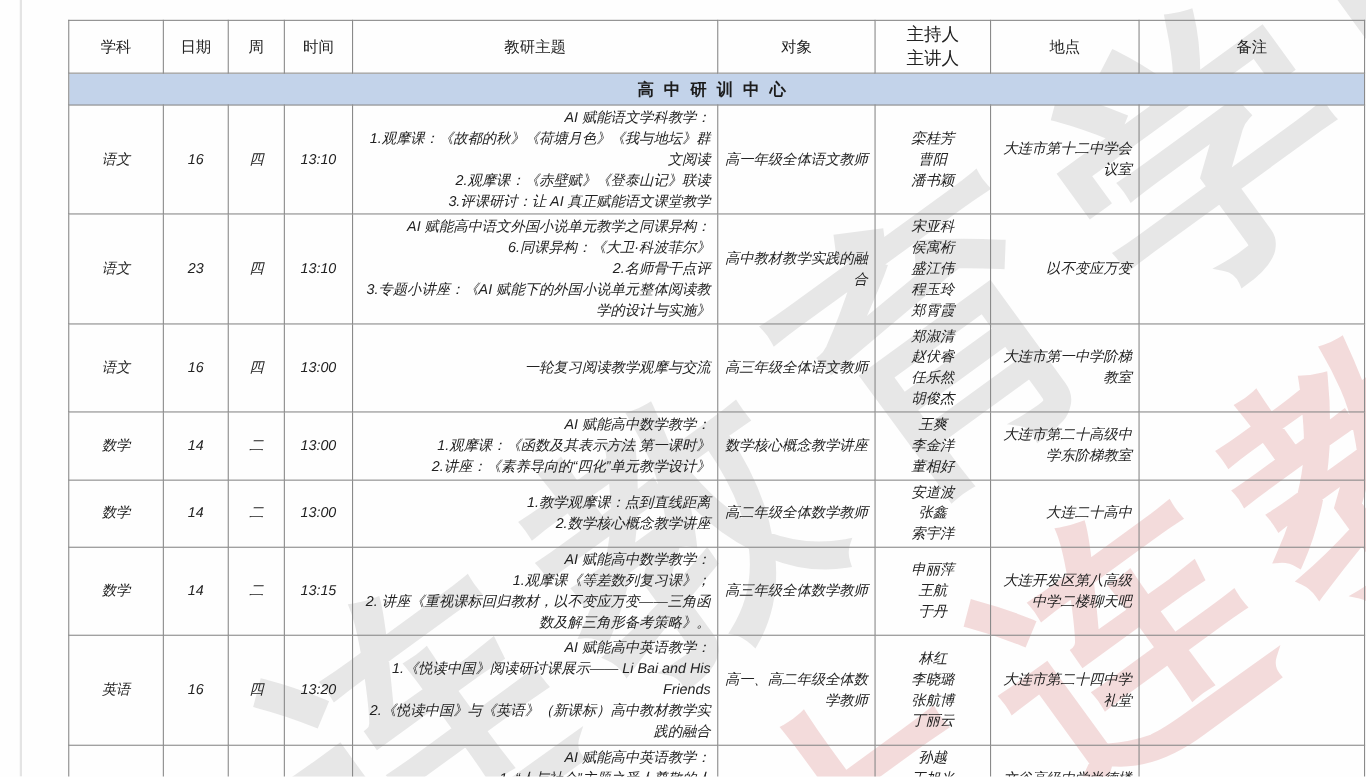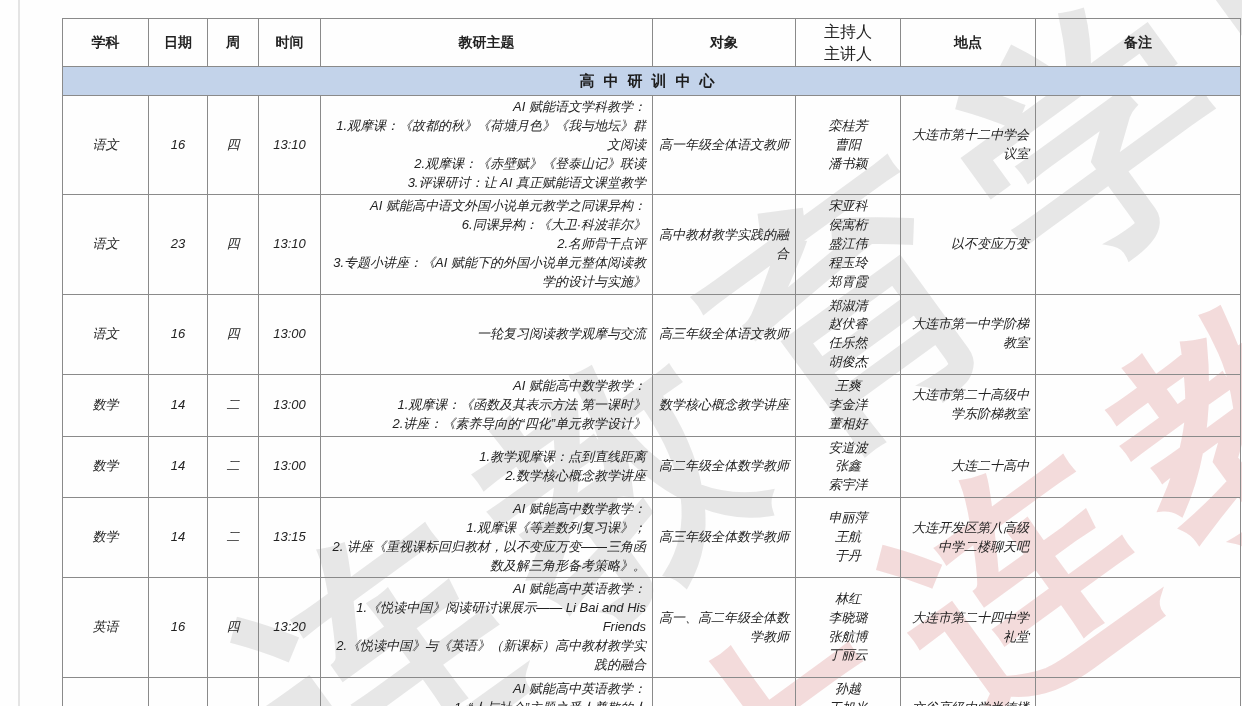--- a/index.html
+++ b/index.html
@@ -26,21 +26,21 @@
 
   table.schedule{
     position:absolute;left:62px;top:18px;width:1178px;
     border-collapse:collapse;table-layout:fixed;z-index:1;background:transparent;
   }
   .schedule th,.schedule td{
     border:1px solid #8a8a8a;color:#222;vertical-align:middle;
     padding:2px 6px;white-space:pre-line;overflow:hidden;word-break:break-word;
   }
   .schedule thead th{
-    font-weight:bold;text-align:center;font-size:14px;height:42px;background:transparent;
+    font-weight:normal;text-align:center;font-size:14px;height:42px;background:transparent;
   }
   .schedule thead th.th-hosts{font-size:16px;line-height:1.35;font-weight:normal;}
   tr.section-row td{
     background:#c3d3ea;text-align:center;font-weight:bold;font-size:15px;
     letter-spacing:9px;height:24px;padding:2px 4px;color:#1c1c1c;white-space:nowrap;
   }
   tbody tr.data-row td{font-size:13px;line-height:1.45;font-style:italic;}
   td.col-subject,td.col-date,td.col-weekday,td.col-time,td.col-hosts{text-align:center;}
   td.col-topic,td.col-audience,td.col-location{text-align:right;}
   td.col-remarks{text-align:center;}

